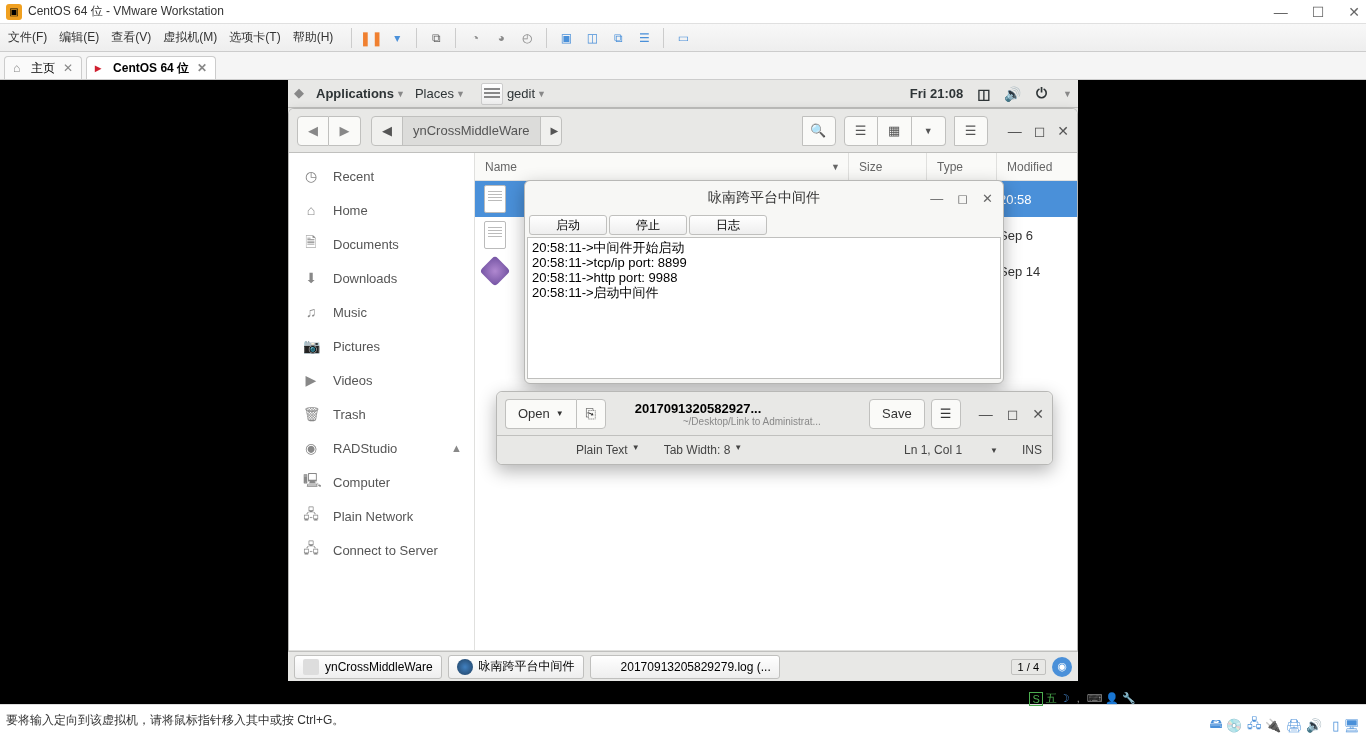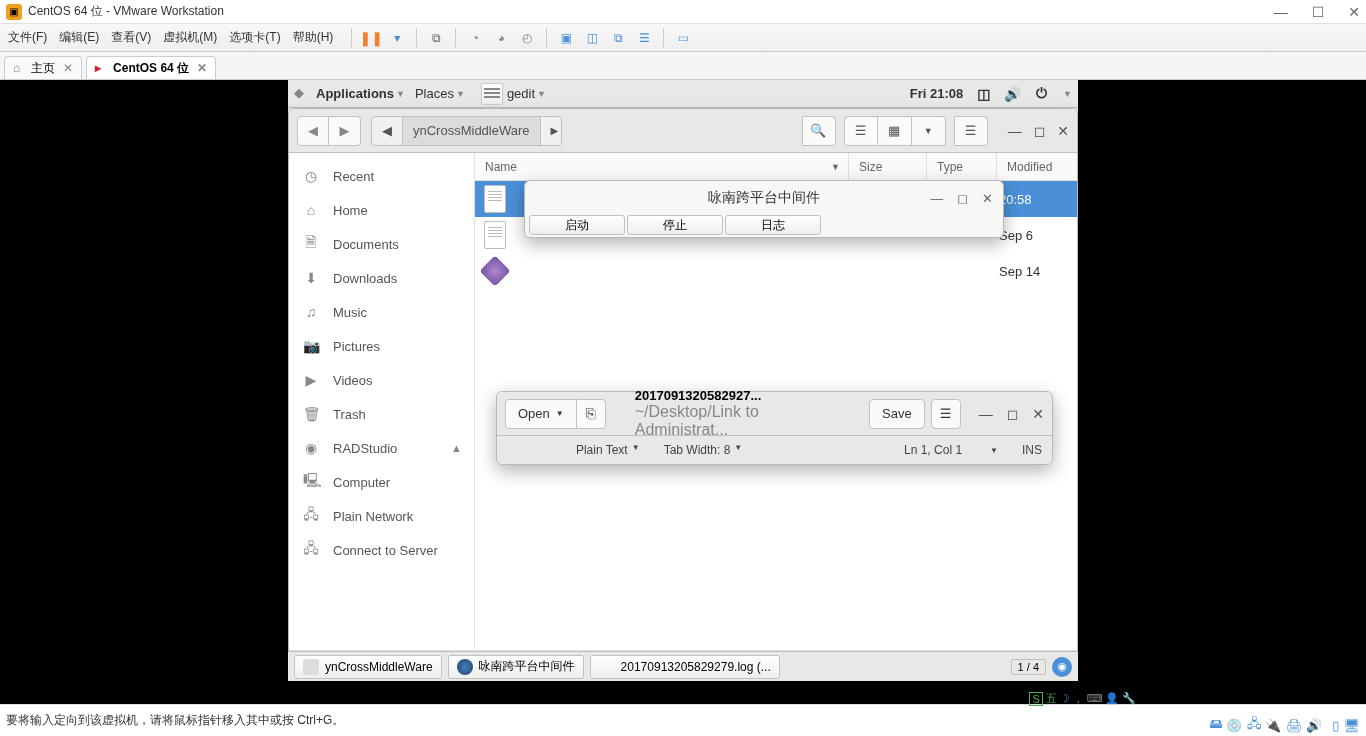--- a/index.html
+++ b/index.html
@@ -82,34 +82,34 @@
 .file-row .fmod { width: 78px; }
 
 .files-status { height: 30px; background: #fafaf8; border-top: 1px solid #e0e0de; display: flex; align-items: center; padding-left: 16px; font-size: 12px; color: #888; }
 
 
 .mw-dialog { position: absolute; left: 236px; top: 100px; width: 480px; background: #f7f7f5; border: 1px solid #b8b8b6; border-radius: 6px; box-shadow: 0 6px 18px rgba(0,0,0,0.3); z-index: 5; }
 .mw-title { height: 34px; display: flex; align-items: center; justify-content: center; font-size: 14px; color: #333; position: relative; }
 .mw-title .win-ctrls { position: absolute; right: 10px; display: flex; gap: 14px; color: #666; font-size: 13px; }
 .mw-title .win-ctrls span { cursor: pointer; }
 .mw-btns { display: flex; padding: 0 4px 2px; }
-.mw-btn { width: 96px; height: 20px; border: 1px solid #c0c0be; background: linear-gradient(#fff,#eee); font-size: 12px; display: flex; align-items: center; justify-content: center; border-radius: 3px; margin-right: 2px; cursor: pointer; }
+.mw-btn { width: 78px; height: 20px; border: 1px solid #c0c0be; background: linear-gradient(#fff,#eee); font-size: 12px; display: flex; align-items: center; justify-content: center; border-radius: 3px; margin-right: 2px; cursor: pointer; }
 .mw-log { margin: 0 2px 4px; height: 142px; background: #fff; border: 1px solid #c0c0be; font-size: 13px; padding: 2px 4px; font-family: Arial, sans-serif; color: #000; overflow: hidden; }
 .mw-log div { line-height: 15px; }
 
 
 .gedit-win { position: absolute; left: 208px; top: 311px; width: 557px; background: #f7f7f5; border: 1px solid #b8b8b6; border-radius: 6px; box-shadow: 0 6px 18px rgba(0,0,0,0.3); z-index: 6; }
 .gedit-hdr { height: 44px; background: #e8e8e6; border-bottom: 1px solid #c0c0be; display: flex; align-items: center; padding: 0 8px; border-radius: 6px 6px 0 0; gap: 29px; }
 .gedit-btn { height: 30px; border: 1px solid #c0c0be; background: #fafaf8; border-radius: 4px; display: flex; align-items: center; padding: 0 12px; font-size: 13px; color: #333; cursor: pointer; }
 .gedit-btn .drop { font-size: 8px; margin-left: 6px; }
 .gedit-open-group { display: flex; }
 .gedit-open-group .gedit-btn:first-child { border-radius: 4px 0 0 4px; border-right: none; }
 .gedit-open-group .gedit-btn:last-child { border-radius: 0 4px 4px 0; width: 30px; padding: 0; justify-content: center; }
 .gedit-title { flex: 1; text-align: left; font-size: 13px; }
-.gedit-title .sub { font-size: 16px; color: #888; display: block; }
+.gedit-title .sub { font-size: 10px; color: #888; display: block; margin-left: 48px; }
 .gedit-right { display: flex; gap: 6px; }
 .gedit-right .win-ctrls { display: flex; gap: 14px; margin-left: 12px; color: #555; font-size: 14px; align-items: center; }
 .gedit-right .win-ctrls span { cursor: pointer; }
 .gedit-text { background: #fff; height: 134px; font-family: monospace; font-size: 14px; padding: 2px 4px; color: #000; line-height: 19px; overflow: hidden; white-space: pre; border-bottom: 1px solid #c0c0be; }
 .gedit-status { height: 28px; display: flex; align-items: center; font-size: 12px; color: #444; padding: 0 10px; background: #e8e8e6; border-radius: 0 0 6px 6px; }
 .gedit-status .st-item { margin-right: 24px; display: flex; cursor: pointer; }
 .gedit-status .st-item .drop { margin-left: 4px; font-size: 8px; }
 .gedit-status .spacer { flex: 1; }
 
 
@@ -340,20 +340,26 @@
           <span>—</span>
           <span>◻</span>
           <span>✕</span>
         </div>
       </div>
       <div class="mw-btns">
         <div class="mw-btn">启动</div>
         <div class="mw-btn">停止</div>
         <div class="mw-btn">日志</div>
       </div>
+      <div class="mw-log" id="mw-log">
+          <div>20:58:11-&gt;中间件开始启动</div>
+          <div>20:58:11-&gt;tcp/ip port: 8899</div>
+          <div>20:58:11-&gt;http port: 9988</div>
+          <div>20:58:11-&gt;启动中间件</div>
+        </div>
     </div>
 
     <div class="gedit-win">
       <div class="gedit-hdr">
         <div class="gedit-open-group">
           <div class="gedit-btn">
             <span>Open</span>
               <span class="drop">▼</span>
           </div>
           <div class="gedit-btn">⎘</div>

